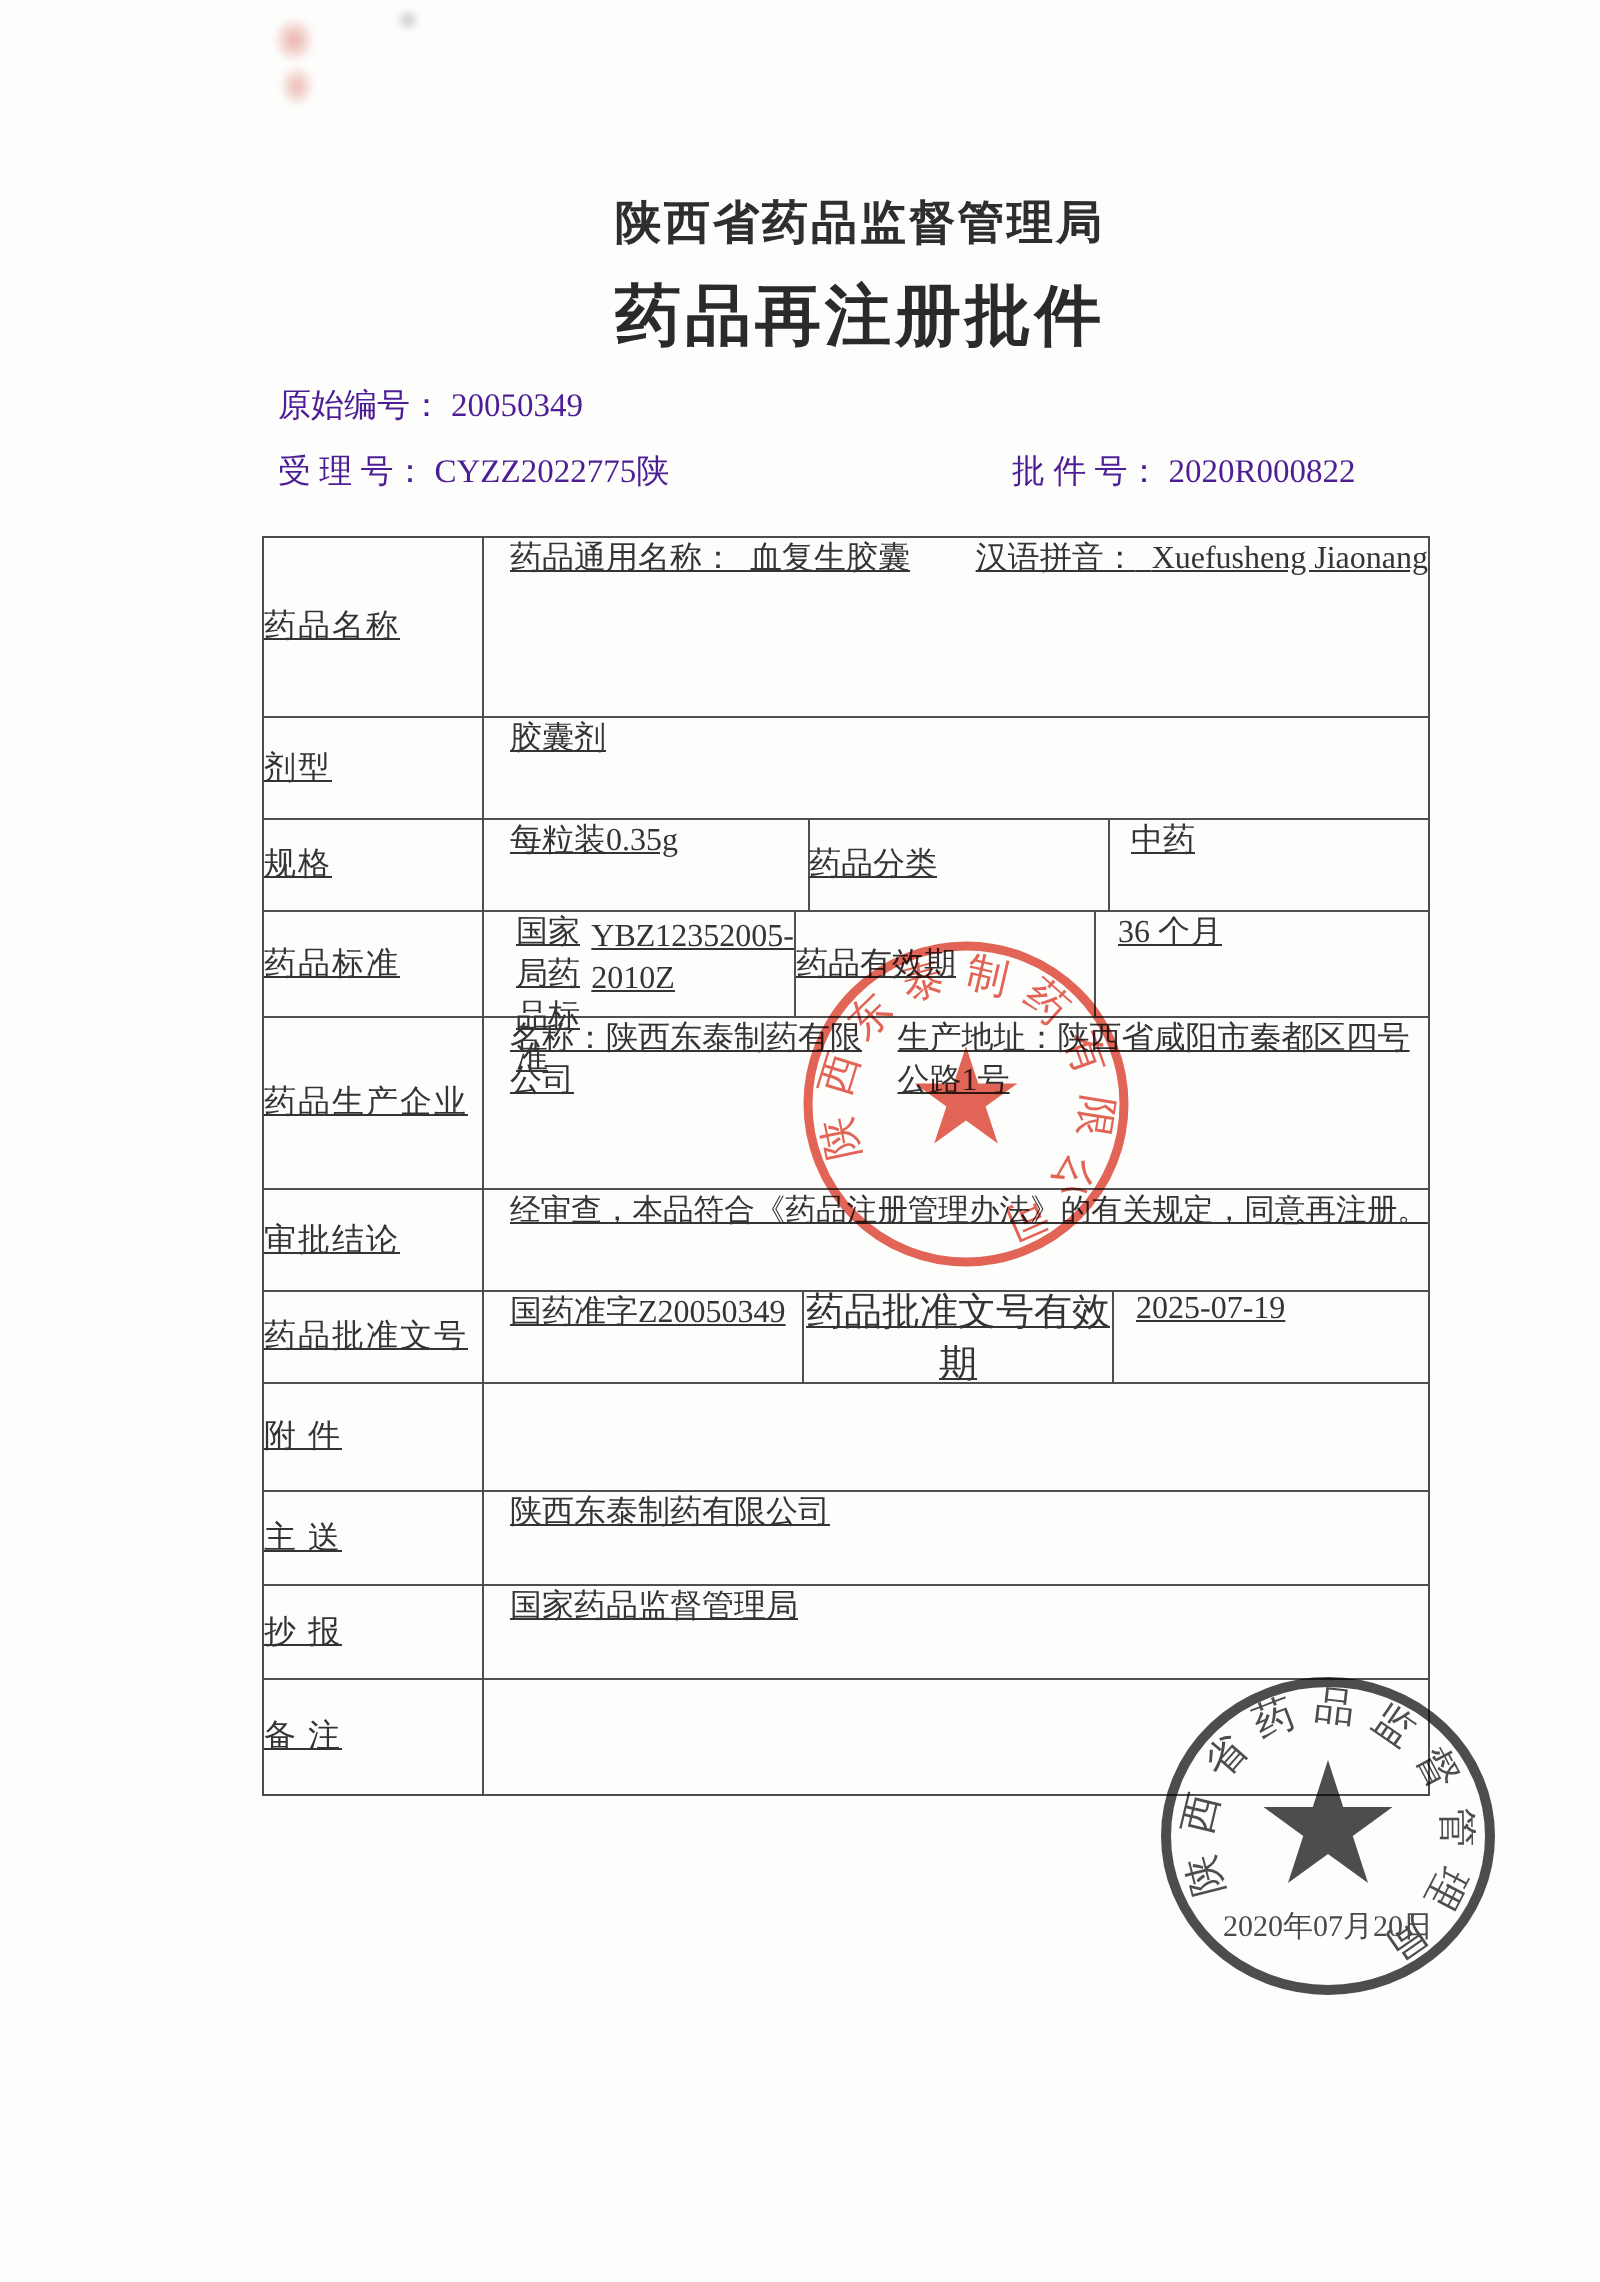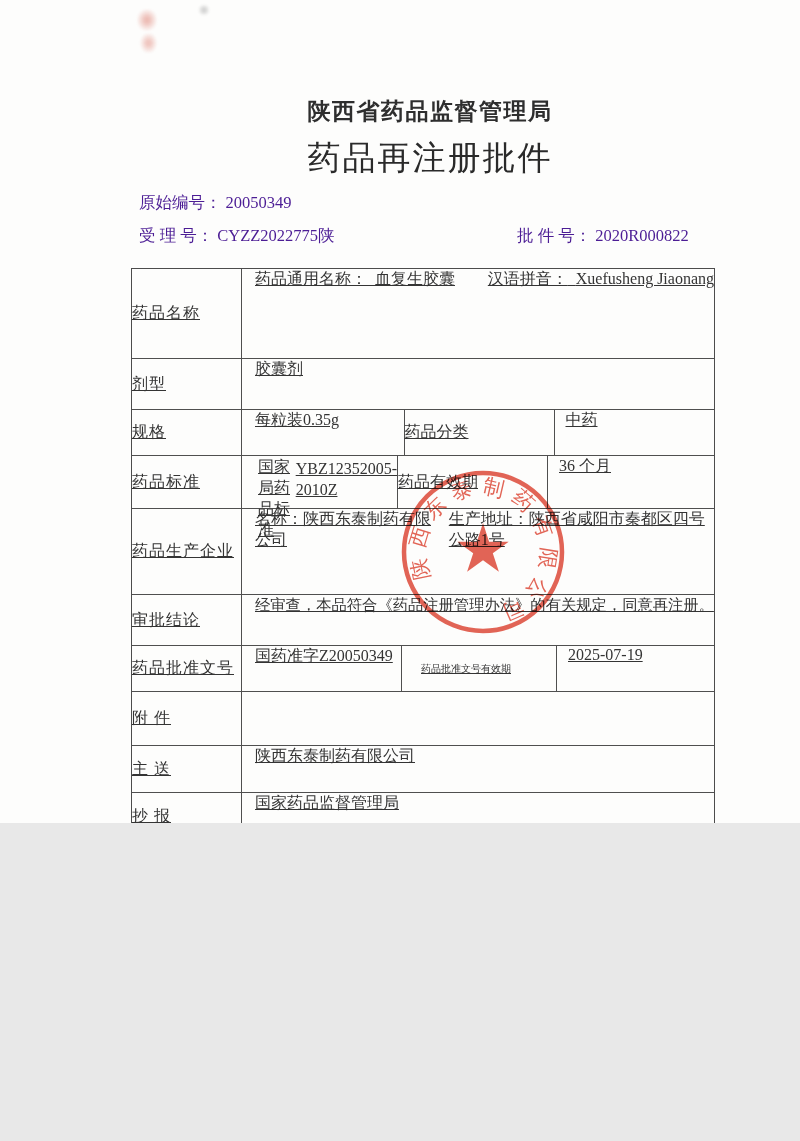--- a/index.html
+++ b/index.html
@@ -1,59 +1,59 @@
 <!DOCTYPE html>
 <html><head>
 <meta charset="utf-8">
 <style>
   html,body{margin:0;padding:0;background:#e8e8e8;}
   .page{
-    position:relative; width:800px; height:823px; margin:0 auto;
+    position:relative; width:800px; height:1141px; margin:0 auto;
     background:#fdfdfc; overflow:hidden;
     font-family:"Liberation Serif","DejaVu Serif",serif;
     color:#333;
   }
   
   .titles{position:absolute; left:60px; width:740px; top:0; text-align:center;}
   .org-title{
     position:absolute; left:0; right:0; top:96px;
     font-family:"Liberation Sans","DejaVu Sans",sans-serif;
     font-weight:bold; font-size:23px; letter-spacing:1.5px; color:#2e2e2e;
   }
   .doc-title{
     position:absolute; left:0; right:0; top:136px;
-    font-weight:400; font-size:33px; letter-spacing:2px; color:#2a2a2a;
+    font-weight:700; font-size:33px; letter-spacing:2px; color:#2a2a2a;
   }
   
   .meta{position:absolute; font-size:16.5px; color:#4c1d95; white-space:nowrap;}
   .meta .val{margin-left:4px;}
   .m-orig{left:139px; top:192px;}
   .m-accept{left:139px; top:225px;}
-  .m-approve{left:517px; top:225px;}
+  .m-approve{left:506px; top:225px;}
   
   .doc-table{
     position:absolute; left:131px; top:268px; width:582px;
     border:1.5px solid #4c4c4c;
     font-size:16px; color:#343434;
   }
   .tr{display:flex; align-items:stretch;}
   .tr + .tr{border-top:1.4px solid #4f4f4f;}
   .td{box-sizing:border-box; display:flex; flex-direction:row; justify-content:space-between;text-decoration:underline;}
   .td + .td{border-left:1.4px solid #4f4f4f;}
   .td.lab{width:109px; flex:none; align-items:center; text-align:center; letter-spacing:1px;}
   .td.val{flex:1; padding-left:13px; align-items:flex-start; text-align:left;}
   .td.val2{flex:1; padding-left:11px;}
   .w-val1{width:180px; flex:none;}
   .w-lab2{width:150px; flex:none; align-items:center; text-align:center;}
   .two-line{gap:17px;}
   .std-line1{margin-left:16px;}
   .std-line2{margin-left:-4px; margin-top:2px;}
   .std .val{padding-left:0; line-height:21px;}
   .conclusion{font-size:15.3px;}
-  .lab2-long{font-size:10px; letter-spacing:0;padding-left:19px;}
+  .lab2-long{font-size:19px; letter-spacing:0;}
   
   svg.seal{position:absolute; mix-blend-mode:multiply;}
   .seal-company{left:395px; top:464px; opacity:.88;}
   .seal-authority{left:576px; top:832px; opacity:.92;}
   
   .corner-mark{position:absolute; border-radius:40%; filter:blur(1.2px);}
   .cm1{left:137px; top:9px;  width:20px; height:22px; background:radial-gradient(#d6604f 15%, rgba(214,96,79,.25) 60%, transparent 75%); opacity:.4;}
   .cm2{left:140px; top:33px; width:17px; height:20px; background:radial-gradient(#d6604f 15%, rgba(214,96,79,.25) 60%, transparent 75%); opacity:.35;}
   .cm3{left:198px; top:4px;  width:12px; height:12px; background:radial-gradient(#9a9a9a 20%, transparent 70%); opacity:.4;}
 </style>

